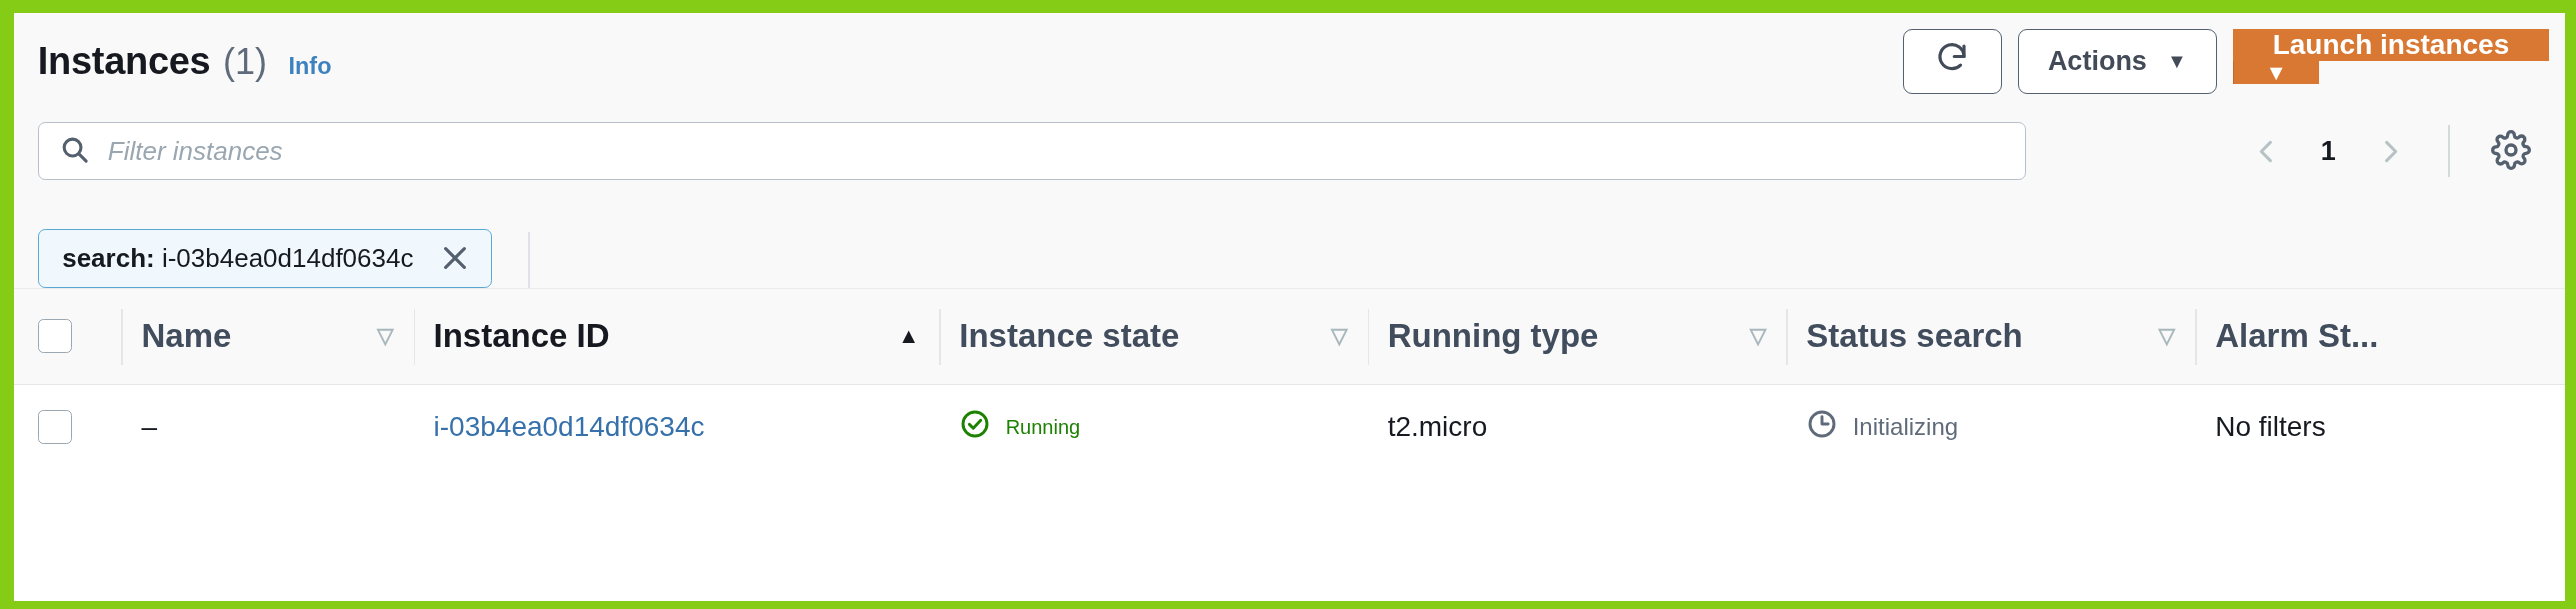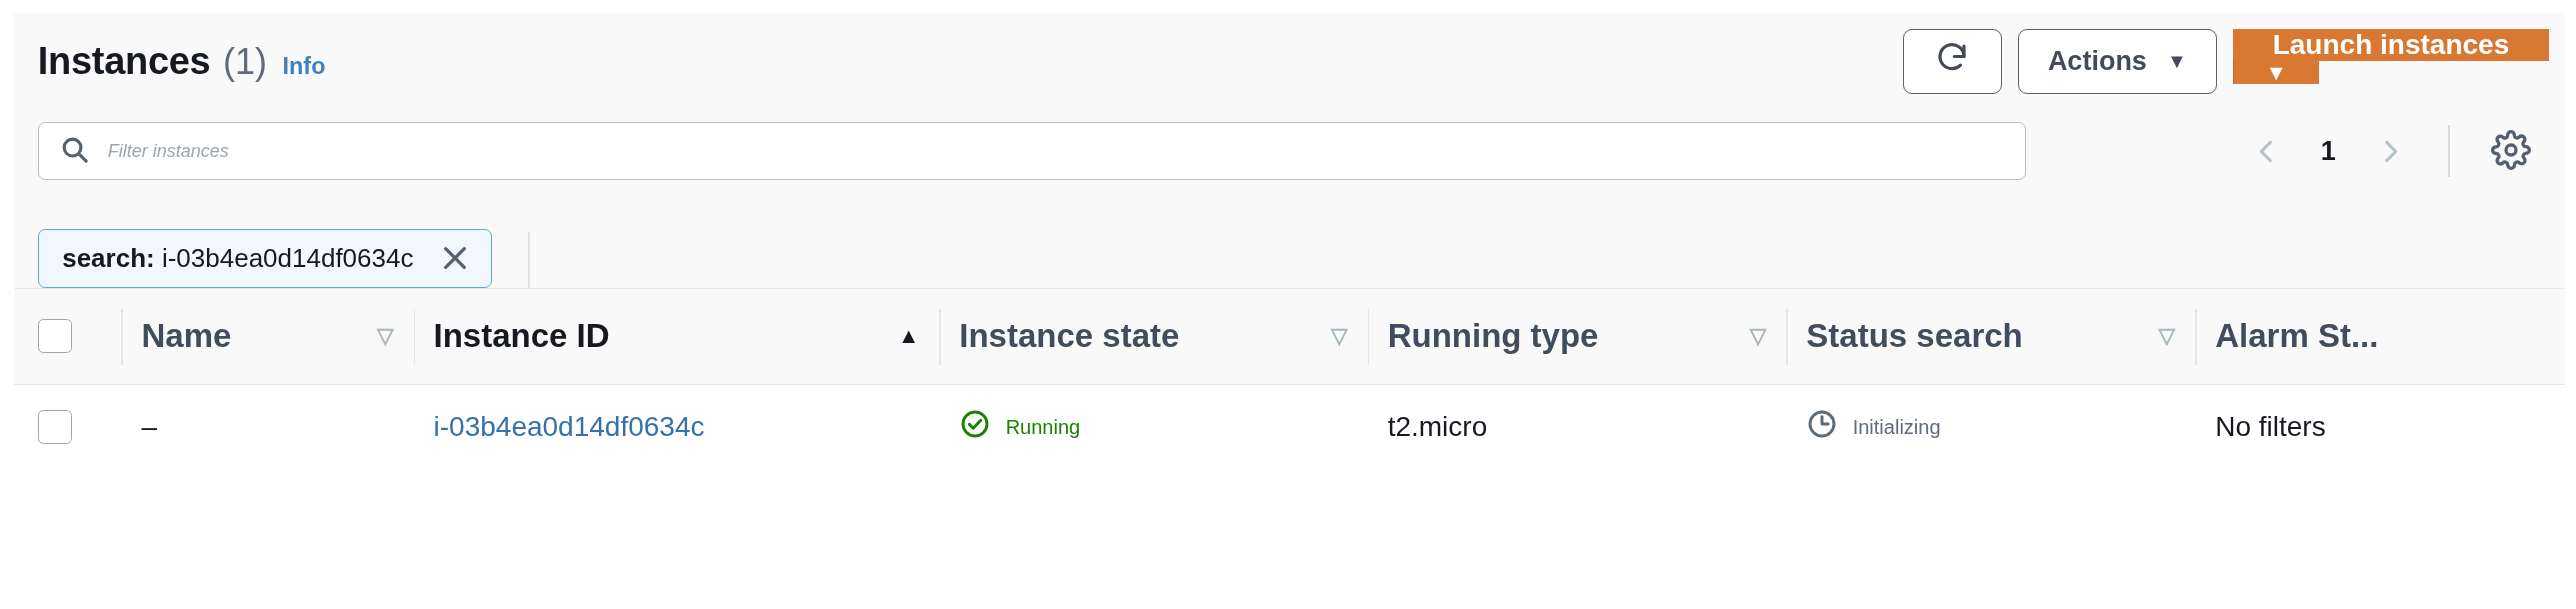--- a/index.html
+++ b/index.html
@@ -13,21 +13,21 @@
     font-family: "Liberation Sans", sans-serif;
     overflow: hidden;
   }
 
   
   .frame {
     position: absolute;
     left: 0; top: 0;
     width: 2576px;
     height: 610px;
-    background: #ffffff;
+    background: #84cc16;
     box-sizing: border-box;
     padding: 12.6px 10.8px 9px 14.4px;
   }
   .panel {
     position: relative;
     width: 100%;
     height: 100%;
     background: #ffffff;
     box-sizing: border-box;
     overflow: hidden;
@@ -61,21 +61,21 @@
   }
   .page-count {
     font-size: 36px;
     font-weight: 400;
     color: #5f6b7a;
   }
   .info-link {
     font-size: 23.4px;
     font-weight: 700;
     color: #3d82be;
-    margin-left: 3px;
+    margin-left: 9px;
     cursor: pointer;
   }
   .title-actions {
     margin-left: auto;
     display: flex;
     align-items: flex-start;
     gap: 16px;
   }
 
   .btn {
@@ -153,21 +153,21 @@
     border: 1.8px solid #b6bec9;
     border-radius: 7.2px;
     display: flex;
     align-items: center;
     padding: 0 20px;
     box-sizing: border-box;
     gap: 18px;
     cursor: text;
   }
   .search-placeholder {
-    font-size: 18px;
+    font-size: 26px;
     font-style: italic;
     color: #9aa7b1;
   }
 
   .pager {
     margin-left: auto;
     display: flex;
     align-items: center;
     gap: 5.4px;
     padding-right: 7.2px;
@@ -301,21 +301,21 @@
     gap: 14.4px;
   }
   .cell-dash { color: #16191f; font-size: 28px; }
   .id-link {
     color: #3771ab;
     font-size: 28px;
     text-decoration: none;
     cursor: pointer;
   }
   .state-running { color: #1d8102; font-size: 20px; }
-  .status-init { color: #5f6b7a; font-size: 20px; }
+  .status-init { color: #5f6b7a; font-size: 24px; }
 
   
   .cbox {
     width: 34px; height: 34px;
     border: 1.8px solid #9aa7b1;
     border-radius: 5.4px;
     background: #ffffff;
     box-sizing: border-box;
     cursor: pointer;
     display: block;

